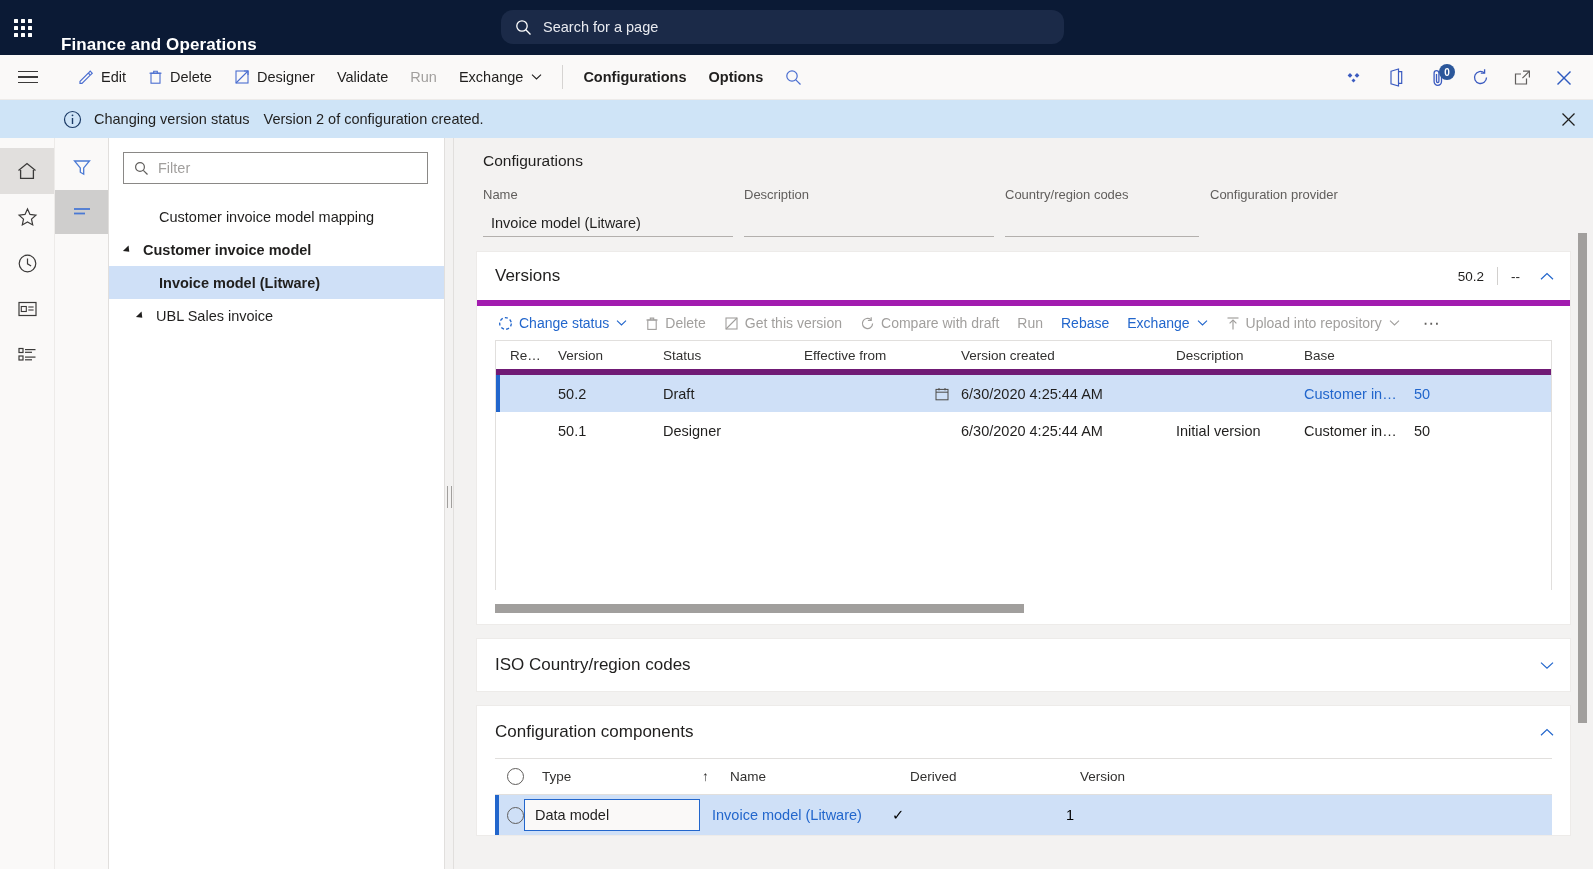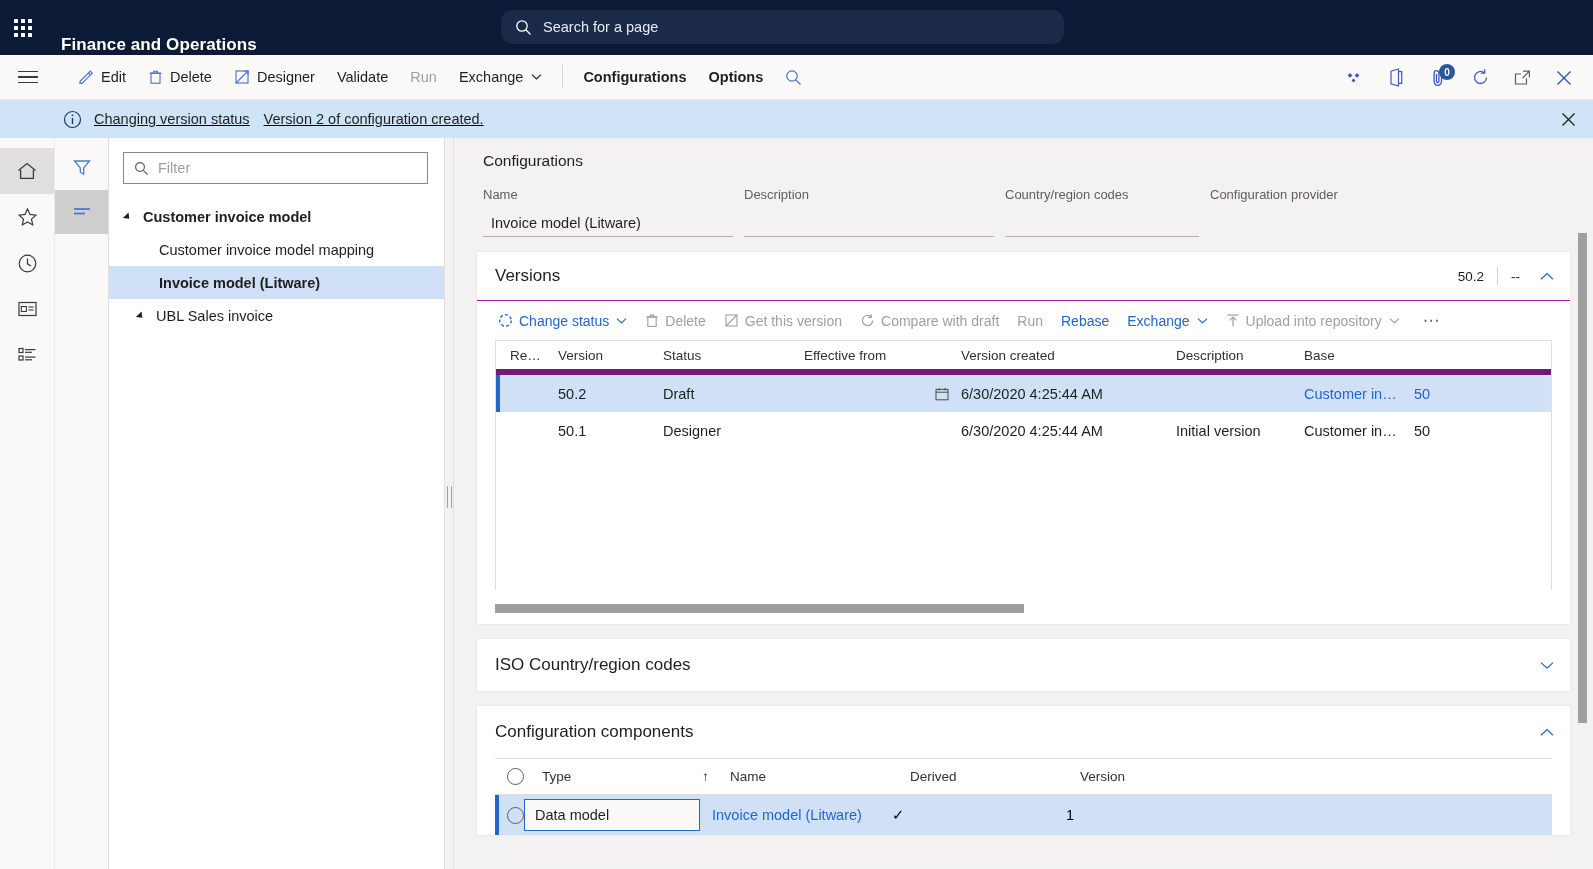--- a/index.html
+++ b/index.html
@@ -71,21 +71,21 @@
   }
   .badge-num {
     position: absolute; top: 9px; left: 22px; width: 16px; height: 16px; border-radius: 50%;
     background: #2B579A; color: #fff; font-size: 10px; display: flex;
     align-items: center; justify-content: center; font-weight: bold;
   }
 
   
   .msgbar {
     height: 38px; background: #CFE4F7; display: flex; align-items: center;
-    padding-left: 63px; position: relative; text-decoration: underline;
+    padding-left: 63px; position: relative;
   }
   .msgbar .mi { margin-right: 12px; display:flex; }
   .msg-title { font-size: 14.5px; color: #201F1E; }
   .msg-text { font-size: 14.5px; color: #201F1E; margin-left: 14px; }
   .msg-close { position: absolute; right: 16px; top: 0; height: 38px; display: flex; align-items: center; cursor: pointer; }
 
   
   .body-wrap { display: flex; height: 731px; background: #F3F2F1; }
 
   
@@ -165,21 +165,21 @@
     cursor: pointer;
   }
   .card-title { font-size: 17px; color: #201F1E; }
   .card-right { position: absolute; right: 16px; display: flex; align-items: center; }
   .card-right .val { font-size: 13.5px; color: #201F1E; }
   .card-right .vsep { width:1px; height:18px; background:#D2D0CE; margin: 0 13px; }
   .card-right .dash { font-size: 13.5px; color: #201F1E; margin-right: 20px; }
 
   .grid-toolbar {
     height: 40px; display: flex; align-items: center; padding-left: 12px;
-    border-top: 1px solid #a21caf;
+    border-top: 6px solid #a21caf;
   }
   .gt-btn {
     display: flex; align-items: center; height: 40px; padding: 0 9px; font-size: 14px;
     color: #2266CC; cursor: pointer; white-space: nowrap;
   }
   .gt-btn .gi { margin-right: 6px; display:flex; align-items:center; }
   .gt-btn .chev { margin-left: 7px; display:flex; }
   .gt-btn.disabled { color: #A19F9D; cursor: default; }
   .gt-dots { padding: 0 14px; font-size: 17px; color: #605E5C; cursor: pointer; letter-spacing:1px;}
 
@@ -466,28 +466,28 @@
         <span class="fi">
           <svg class="svgi" width="15" height="15" viewBox="0 0 15 15">
               <circle cx="6" cy="6" r="4.4" fill="none" stroke="#605E5C" stroke-width="1.2"></circle>
               <line x1="9.3" y1="9.3" x2="13.5" y2="13.5" stroke="#605E5C" stroke-width="1.2"></line>
             </svg>
         </span>
         <span class="ftext">Filter</span>
       </div>
 
       <div class="tree">
+        <div class="tree-node lvl1">
+          <span class="tree-label">Customer invoice model mapping</span>
+        </div>
         <div class="tree-node lvl0">
           <span class="tw">
               <span class="tri"></span>
             </span>
           <span class="tree-label">Customer invoice model</span>
-        </div>
-        <div class="tree-node lvl1">
-          <span class="tree-label">Customer invoice model mapping</span>
         </div>
         <div class="tree-node lvl1 bold selected">
           <span class="tree-label">Invoice model (Litware)</span>
         </div>
         <div class="tree-node lvl0b">
           <span class="tw">
               <span class="tri"></span>
             </span>
           <span class="tree-label">UBL Sales invoice</span>
         </div>

